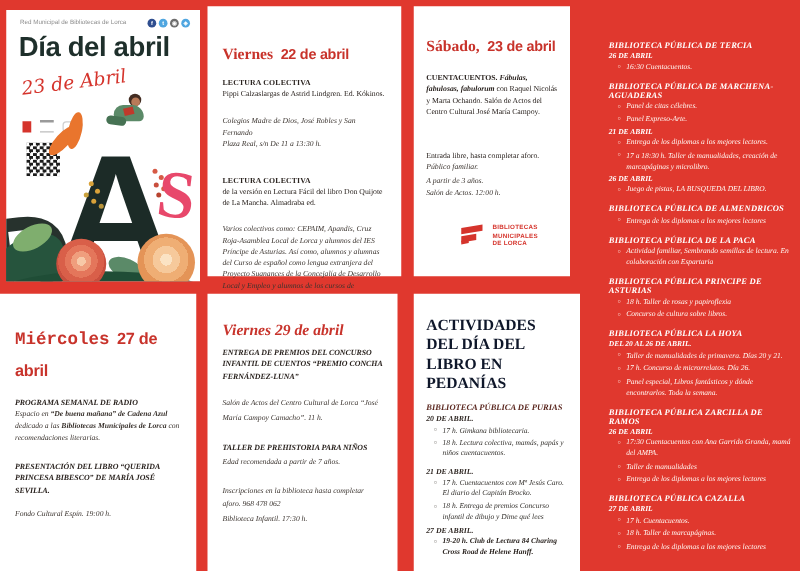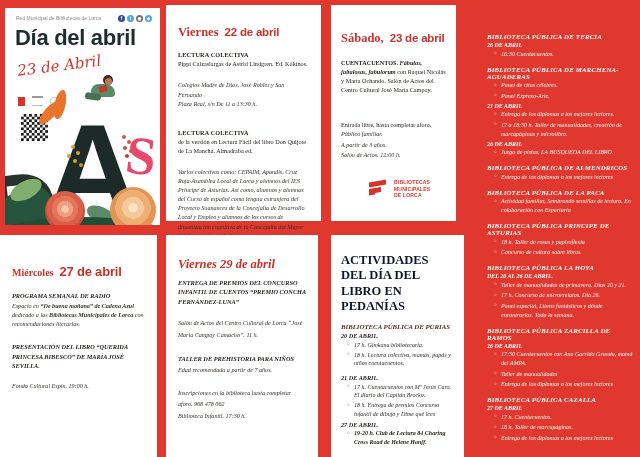--- a/index.html
+++ b/index.html
@@ -1,20 +1,20 @@
 <!DOCTYPE html>
 <html><head>
 <meta charset="utf-8">
 <style>
   html,body{margin:0;padding:0;}
   body{width:640px;height:457px;position:relative;background:#e0382e;overflow:hidden;
        font-family:"Liberation Serif",serif;color:#2b2420;}
   .panel{position:absolute;background:#ffffff;box-sizing:border-box;}
   .poster{left:5px;top:8px;width:155px;height:217px;overflow:hidden;}
-  .p2{left:166px;top:5px;width:155px;height:216px;padding:10px 12px 0;}
+  .p2{left:166px;top:5px;width:155px;height:216px;padding:22px 12px 0;}
   .p3{left:331px;top:5px;width:125px;height:216px;padding:16px 10px 0;}
   .p4{left:0;top:235px;width:157px;height:222px;padding:20px 12px 0;}
   .p5{left:166px;top:235px;width:152px;height:222px;padding:22px 12px 0;}
   .p6{left:331px;top:235px;width:133px;height:222px;padding:18px 10px 0;}
 
   
   .h2{margin:0 0 10px;color:#c8332b;line-height:1.1;}
   .h2 .hs{font-family:"Liberation Serif",serif;font-weight:bold;font-size:12.5px;}
   .h2 .ha{font-family:"Liberation Sans",sans-serif;font-weight:bold;font-size:11.5px;letter-spacing:-0.2px;}
   .h2i{margin:0 0 6px;color:#c8332b;font-style:italic;font-weight:bold;font-size:12.5px;}
@@ -178,21 +178,21 @@
         <i class="f1"></i>
         <i class="f2"></i>
         <i class="f3"></i>
       </span>
     <span class="slogo-text">BIBLIOTECAS MUNICIPALES DE LORCA</span>
   </div>
 </section>
 
 <section class="panel p4">
   <h2 class="h2">
-    <span class="hs" style="font-size:10px;">Miércoles</span>
+    <span class="hs" style="font-size:14px;font-family:Liberation Mono, monospace;">Miércoles</span>
     <span class="ha" style="font-size:13px;">27 de abril</span>
   </h2>
   <p class="bital" style="margin-top:4px;">PROGRAMA SEMANAL DE RADIO</p>
   <p class="ital" style="margin-top:1px;">
     <span>Espacio en </span><span class="seg-b">“De buena mañana” de Cadena Azul</span><span> dedicado a las </span><span class="seg-b">Bibliotecas Municipales de Lorca</span><span> con recomendaciones literarias.</span>
   </p>
   <p class="bital" style="margin-top:13px;">PRESENTACIÓN DEL LIBRO “QUERIDA PRINCESA BIBESCO” DE MARÍA JOSÉ SEVILLA.</p>
   <p class="ital" style="margin-top:11px;">Fondo Cultural Espín. 19:00 h.</p>
 </section>
 

